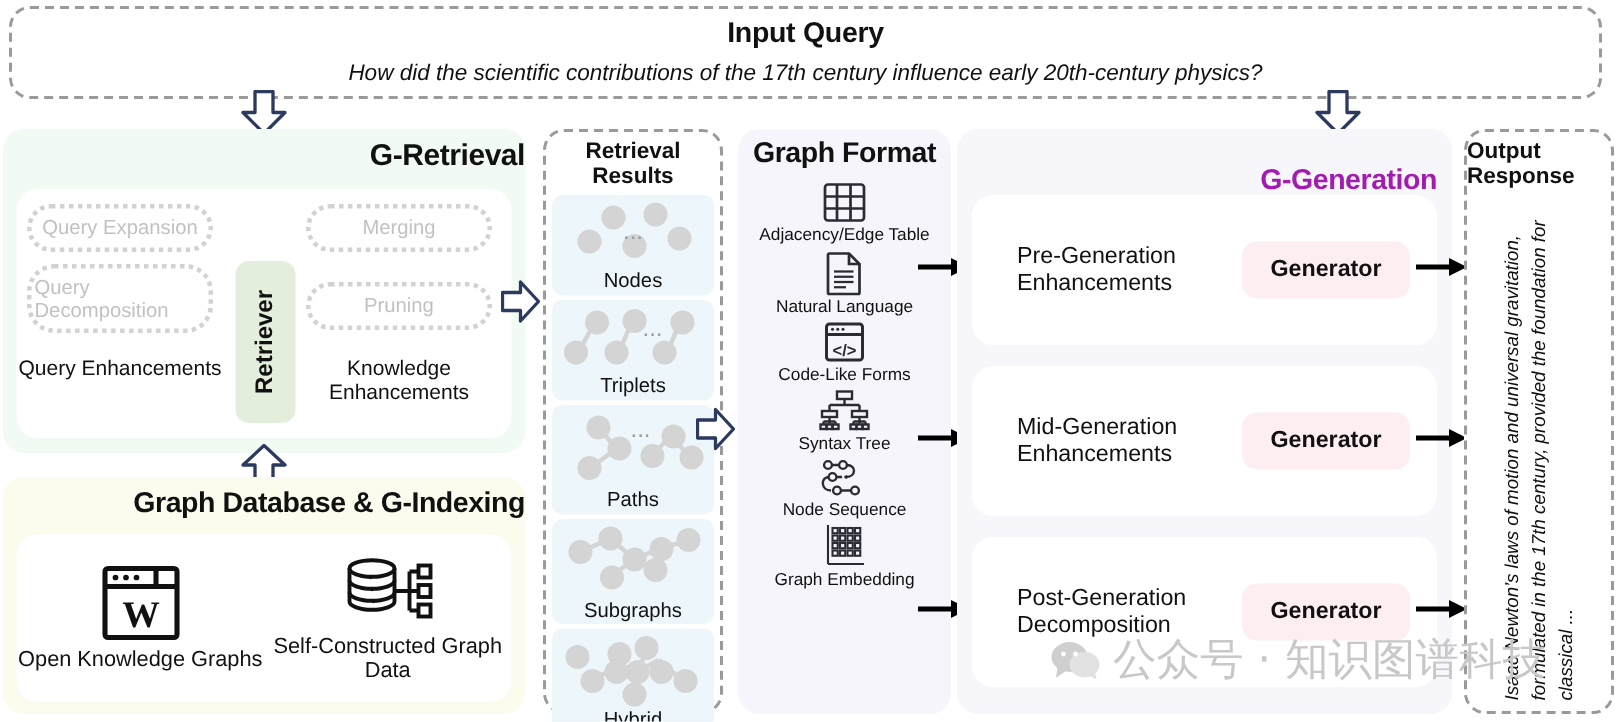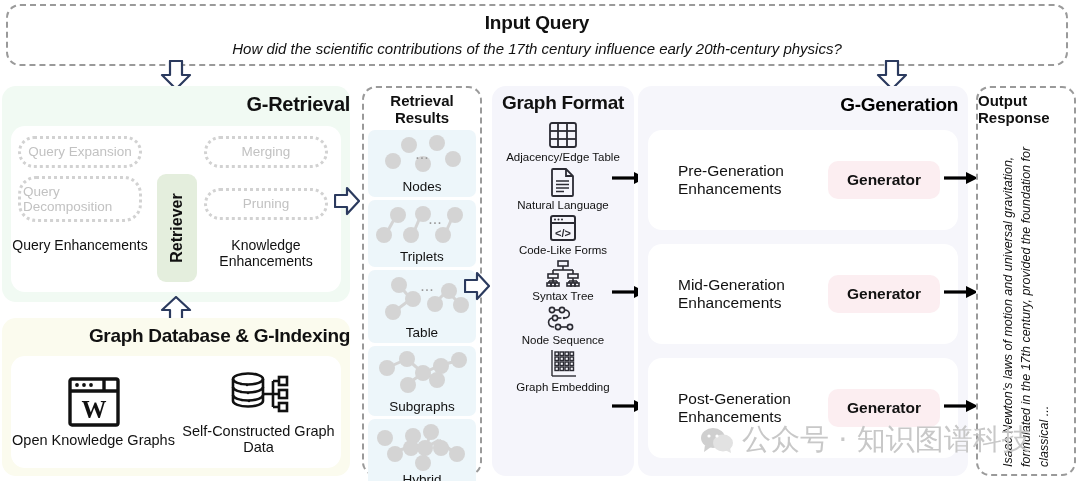--- a/index.html
+++ b/index.html
@@ -270,24 +270,24 @@
     top: 86px;
     width: 330px;
     height: 390px;
     background: #f6f6fb;
     border-radius: 14px;
     box-sizing: border-box;
   }
   .gg-title {
     position: absolute;
     right: 10px;
-    top: 8px;
+    top: 24px;
     font-size: 19px;
     font-weight: bold;
-    color: #000000;
+    color: #a21caf;
     letter-spacing: -0.3px;
   }
   .gg-row {
     position: absolute;
     left: 10px;
     width: 310px;
     height: 100px;
     background: #ffffff;
     border-radius: 14px;
     display: flex;
@@ -516,21 +516,21 @@
           <g fill="#d4d4d4">
             <circle cx="26" cy="12" r="8"></circle>
             <circle cx="40" cy="26" r="8"></circle>
             <circle cx="20" cy="39" r="8"></circle>
             <circle cx="62" cy="31" r="8"></circle>
             <circle cx="76" cy="18" r="8"></circle>
             <circle cx="88" cy="32" r="8"></circle>
           </g>
           <text x="54" y="18" text-anchor="middle" font-size="16" fill="#9a9a9a" font-family="'Liberation Sans', sans-serif">...</text>
         </svg>
-        <div class="rr-label">Table</div>
+        <div class="rr-label">Paths</div>
       </div>
 
       <div class="rr-item">
         <svg width="98" height="50" viewBox="0 0 98 50">
           <g stroke="#d4d4d4" stroke-width="3" fill="none">
             <path d="M16 18 L34 10 L50 24 L68 16 L84 12"></path>
             <path d="M50 24 L64 30 M50 24 L36 34"></path>
           </g>
           <g fill="#d4d4d4">
             <circle cx="14" cy="19" r="8"></circle>
@@ -714,21 +714,21 @@
       <div class="gg-row-label">Pre-Generation Enhancements</div>
       <div class="generator-badge">Generator</div>
     </div>
 
     <div class="gg-row r2">
       <div class="gg-row-label">Mid-Generation Enhancements</div>
       <div class="generator-badge">Generator</div>
     </div>
 
     <div class="gg-row r3">
-      <div class="gg-row-label">Post-Generation Enhancements</div>
+      <div class="gg-row-label">Post-Generation Decomposition</div>
       <div class="generator-badge">Generator</div>
     </div>
   </div>
 
   <svg class="arrow-svg" style="left:944px; top:170px;" width="34" height="16" viewBox="0 0 34 16">
     <line x1="0" y1="8" x2="24" y2="8" stroke="#000000" stroke-width="3.2"></line>
     <polygon points="22,2 34,8 22,14" fill="#000000"></polygon>
   </svg>
   <svg class="arrow-svg" style="left:944px; top:284px;" width="34" height="16" viewBox="0 0 34 16">
     <line x1="0" y1="8" x2="24" y2="8" stroke="#000000" stroke-width="3.2"></line>

